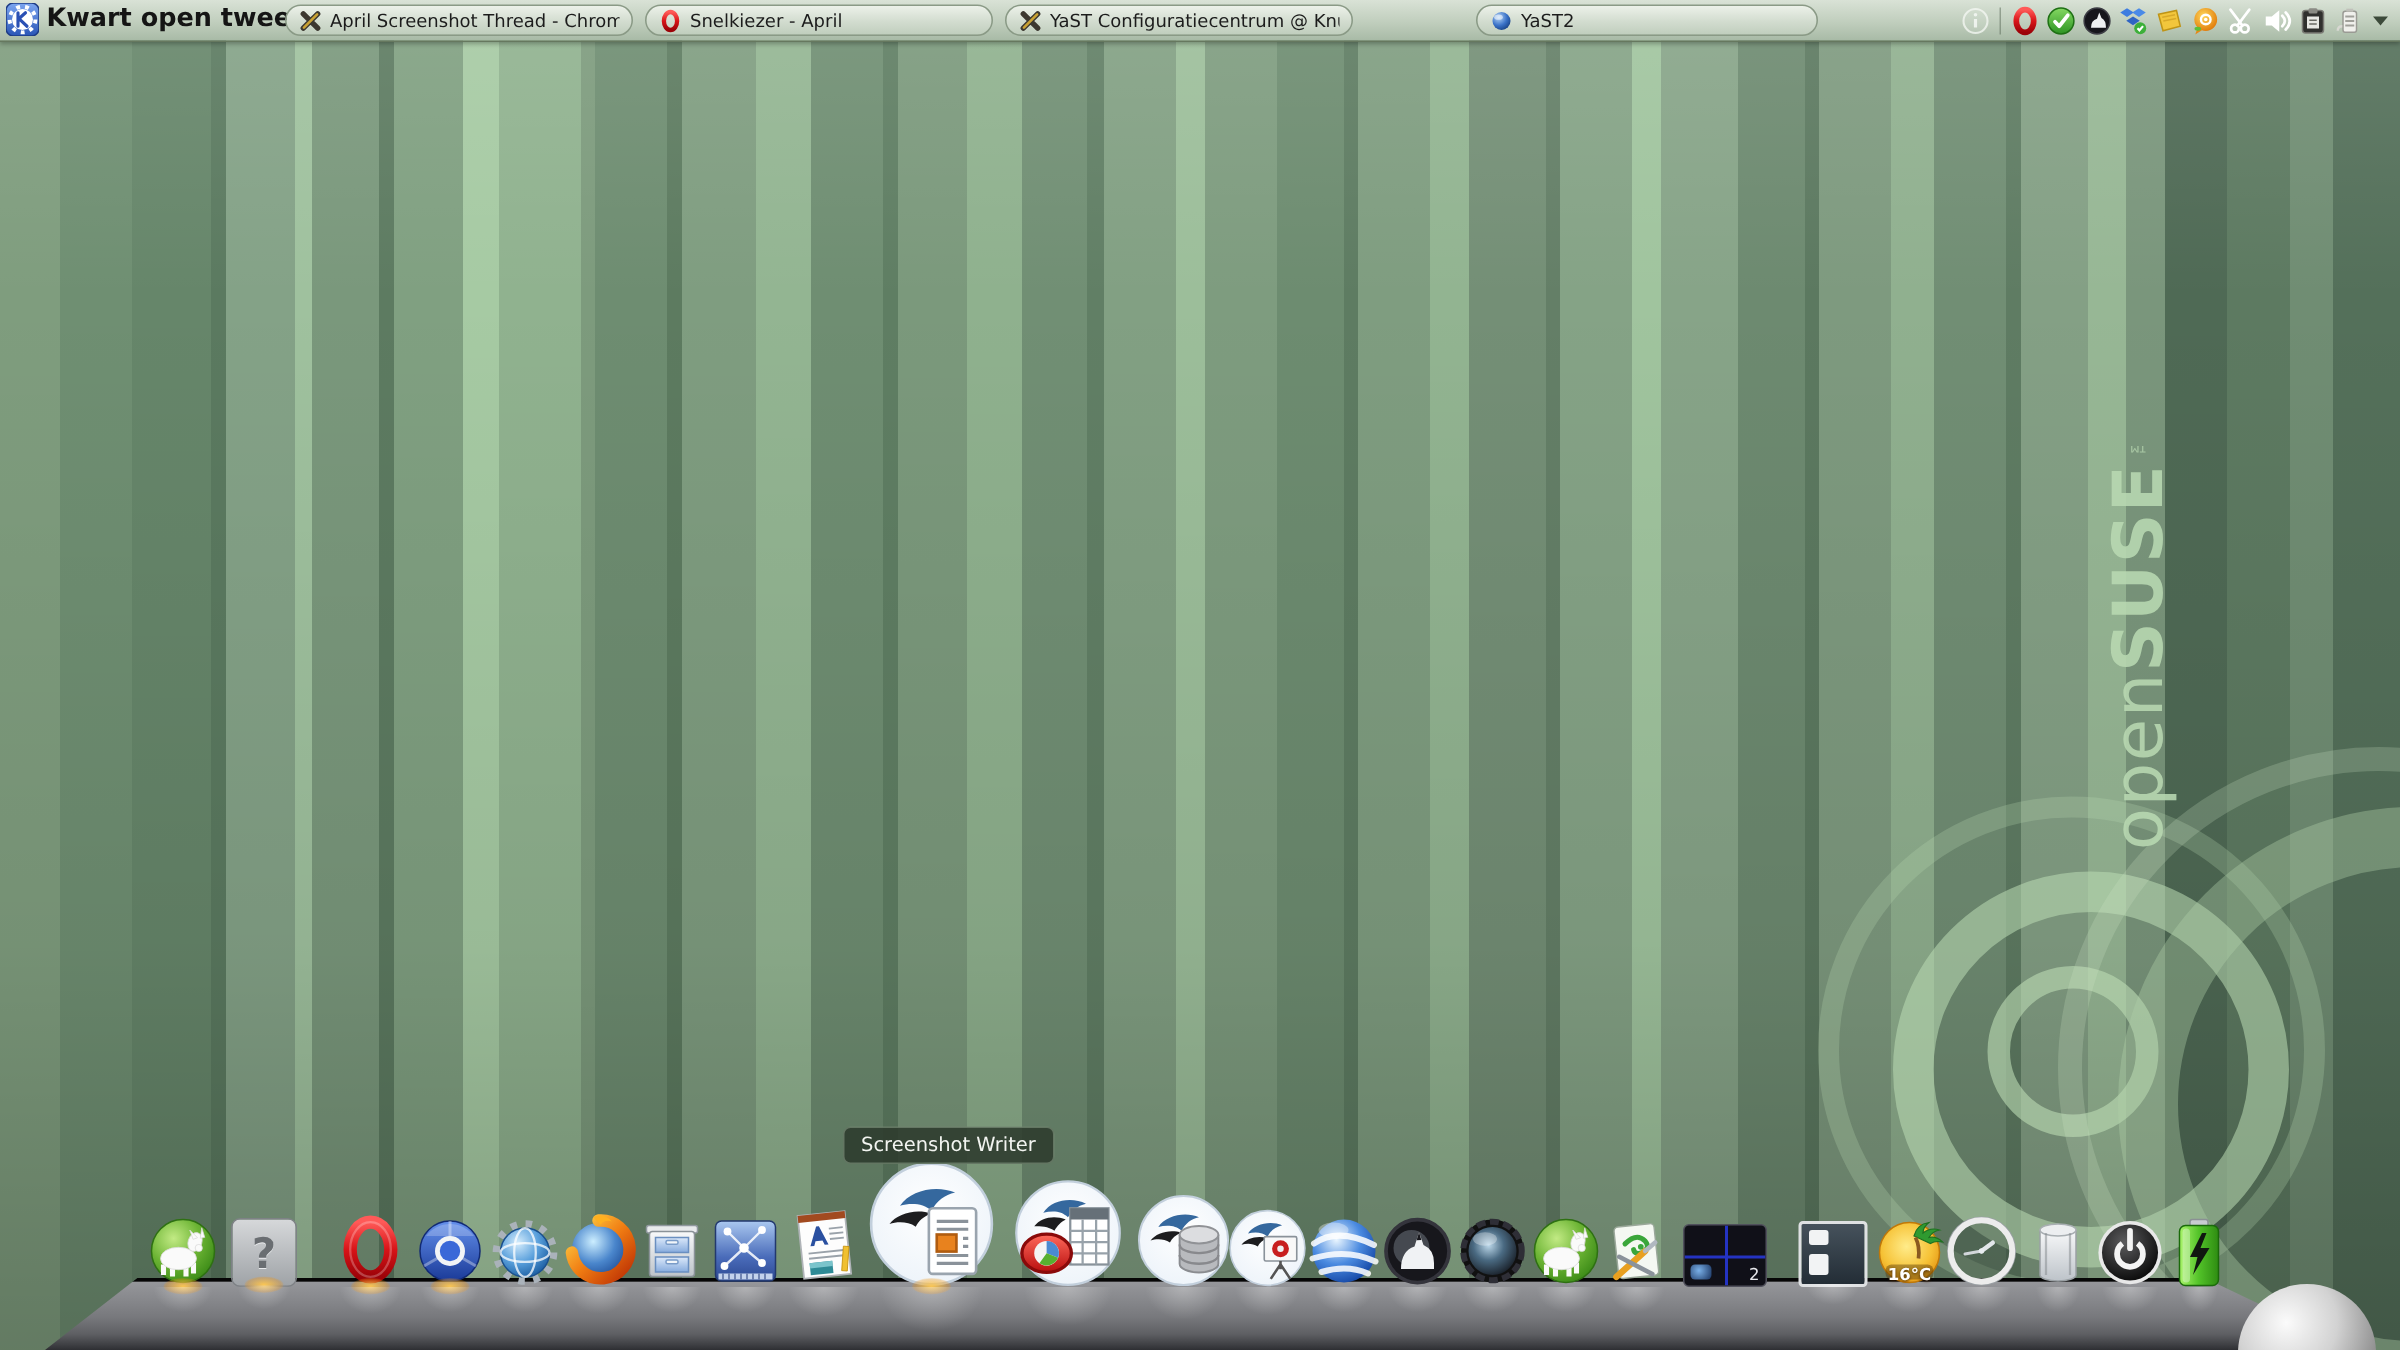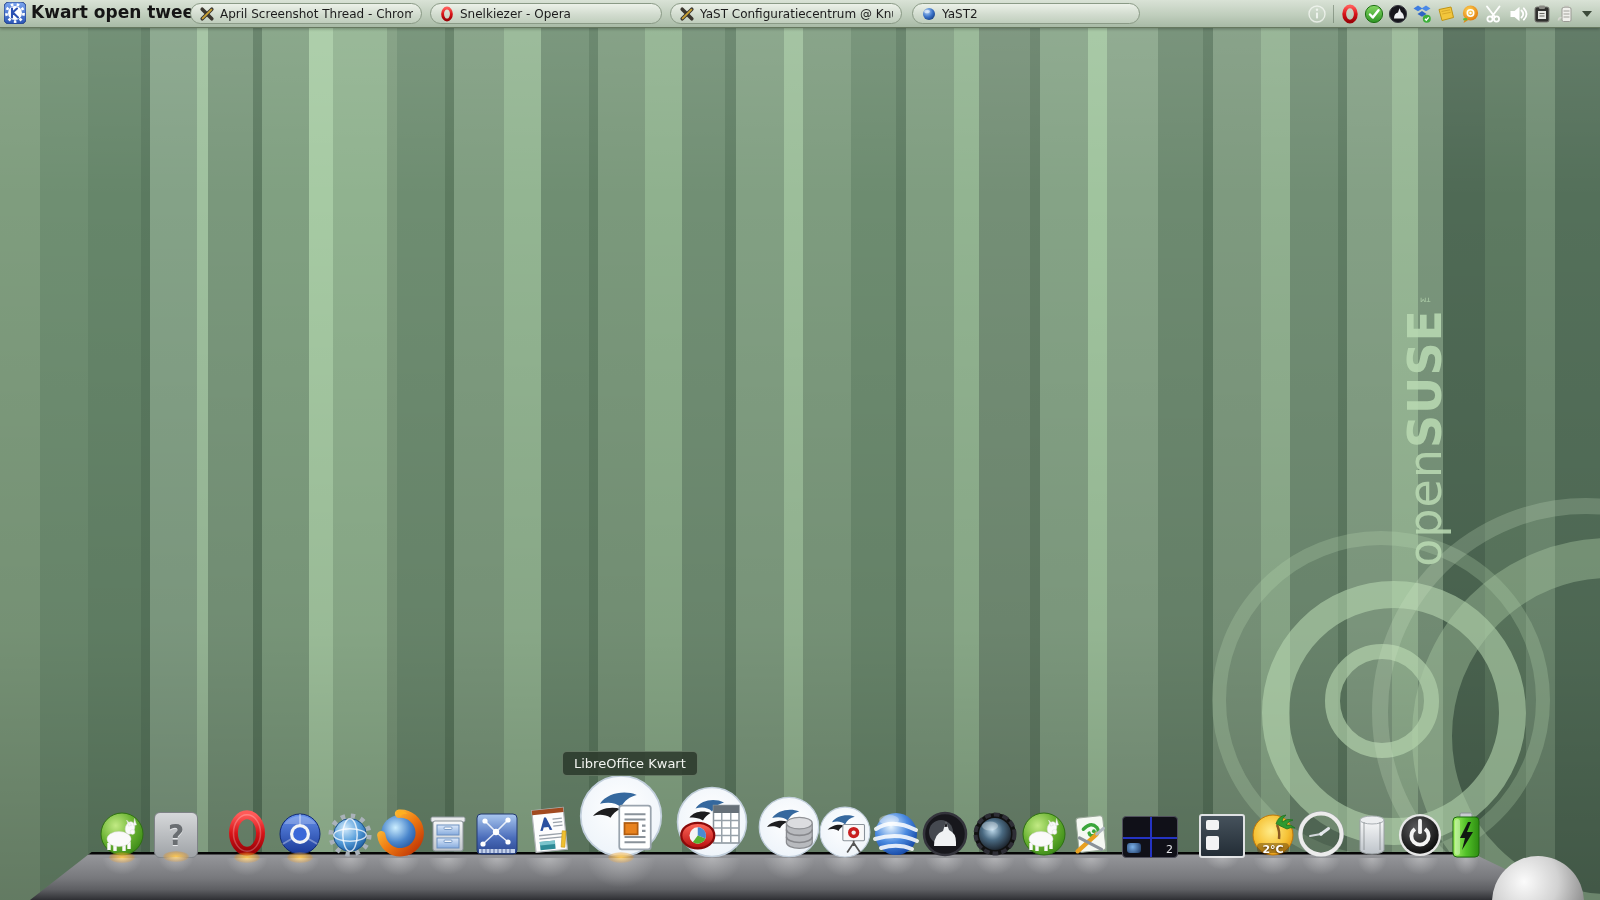--- a/index.html
+++ b/index.html
@@ -47,21 +47,21 @@
   .clock{position:absolute;left:31px;top:2px;font-size:17px;font-weight:700;color:#151515;cursor:default;}
   .task{position:absolute;top:3px;height:21px;border-radius:11px;box-sizing:border-box;
     background:linear-gradient(180deg,#ecf1e9 0%,#d2dccf 55%,#c0cebd 100%);
     border:1px solid #8a9a86;display:flex;align-items:center;gap:5px;padding:0 8px;
     overflow:hidden;cursor:pointer;}
   .task .tlabel{font-size:12px;color:#1c1c1c;white-space:nowrap;overflow:hidden;}
   .task .ticon{flex:0 0 auto;width:16px;height:16px;display:inline-block;}
   .t1{left:190px;width:232px;}
   .t2{left:430px;width:232px;}
   .t3{left:670px;width:232px;}
-  .t4{left:912px;width:228px;}
+  .t4{left:984px;width:228px;}
   .tray{position:absolute;right:2px;top:0;height:27px;display:flex;align-items:center;gap:4px;}
   .tico{width:20px;height:20px;display:inline-block;cursor:pointer;}
   .tsep{width:1px;height:18px;background:rgba(90,105,88,.5);margin:0 2px;}
   .texp{width:0;height:0;border-left:5px solid transparent;border-right:5px solid transparent;
     border-top:6px solid #3c4a3a;margin:0 6px 0 2px;cursor:pointer;}
   
   .shelf{position:absolute;left:30px;right:30px;top:852px;bottom:0;z-index:2;
     background:linear-gradient(180deg,#060606 0 2px,#95969a 3px,#87888c 30%,#77787c 55%,#5e5f63 78%,#404145 92%,#2e2f33 100%);
     clip-path:polygon(4% 0,93.5% 0,100% 100%,0% 100%);}
   .chrome-bubble{position:absolute;left:1492px;top:856px;width:92px;height:92px;border-radius:50%;z-index:4;
@@ -252,21 +252,21 @@
         </svg>
     </span>
     <span class="tlabel">April Screenshot Thread - Chromium</span>
   </div>
   <div class="task t2">
     <span class="ticon">
       <svg viewBox="0 0 20 20">
           <ellipse cx="10" cy="10" rx="5.5" ry="7.5" fill="none" stroke="url(#gRedO)" stroke-width="3.6"></ellipse>
         </svg>
     </span>
-    <span class="tlabel">Snelkiezer - Opera</span>
+    <span class="tlabel">Snelkiezer - April</span>
   </div>
   <div class="task t3">
     <span class="ticon">
       <svg viewBox="0 0 20 20">
           <path d="M4 4 16 16M16 4 4 16" stroke="#3c3830" stroke-width="4.5" stroke-linecap="round"></path>
           <path d="M4.5 15.5 15.5 4.5" stroke="#caa233" stroke-width="2.2" stroke-linecap="round"></path>
         </svg>
     </span>
     <span class="tlabel">YaST Configuratiecentrum @ Knurpht L</span>
   </div>
@@ -359,21 +359,21 @@
           <path d="M2.5 16.5q0-3 3-3" stroke="#d8d8d2" stroke-width="1.6" fill="none"></path>
         </svg>
     </span>
     <span class="texp"></span>
   </div>
 </div>
 
 <div class="shelf"></div>
 <div class="chrome-bubble"></div>
 
-<div class="tooltip">LibreOffice Kwart</div>
+<div class="tooltip">Screenshot Writer</div>
 
 <div class="di d-amule glow">
   <svg viewBox="0 0 48 48">
       <circle cx="24" cy="24" r="21" fill="url(#gAmule)" stroke="#2e7012"></circle>
       <g fill="#fafafa" stroke="#d8d8d8" stroke-width=".5">
         <path d="M11 33v7M17 34v7M26 34v7M31 32v7" stroke="#fafafa" stroke-width="3.4"></path>
         <ellipse cx="21" cy="29" rx="12" ry="7.5"></ellipse>
         <ellipse cx="32" cy="18" rx="4.6" ry="6.4" transform="rotate(18 32 18)"></ellipse>
         <path d="M28.5 10l2.2 6.2 3-1z"></path>
         <path d="M36.5 8.5l-1 7 3-.6z"></path>
@@ -573,21 +573,21 @@
   <span class="w2"></span>
 </div>
 
 <div class="di d-weather">
   <svg viewBox="0 0 48 48">
       <circle cx="24" cy="25" r="20" fill="url(#gSun)" stroke="#c07808"></circle>
       <path d="M27 14q2-8 10-9-4 3-4 7 5-4 11-2-5 1-7 5 5-1 9 3-5-1-8 1z" fill="#2f9a30" stroke="#1e7020" stroke-width=".8"></path>
       <path d="M28 15q3 6 2 14" stroke="#8a5a20" stroke-width="2.5" fill="none"></path>
       <rect x="8" y="33" width="32" height="10" rx="4" fill="rgba(92,60,8,.45)"></rect>
     </svg>
-  <span class="temp">2°C</span>
+  <span class="temp">16°C</span>
 </div>
 
 <div class="di d-clock">
   <svg viewBox="0 0 48 48">
       <circle cx="24" cy="24" r="22.5" fill="none" stroke="#9aa0a4" stroke-width="1"></circle>
       <circle cx="24" cy="24" r="20.5" fill="rgba(58,76,62,.38)" stroke="#ececec" stroke-width="4"></circle>
       <line x1="24" y1="24" x2="31.5" y2="18.5" stroke="#e2e6ea" stroke-width="3" stroke-linecap="round"></line>
       <line x1="24" y1="24" x2="13" y2="26" stroke="#d2d6da" stroke-width="2" stroke-linecap="round"></line>
       <circle cx="24" cy="24" r="1.8" fill="#e8ecf0"></circle>
     </svg>

